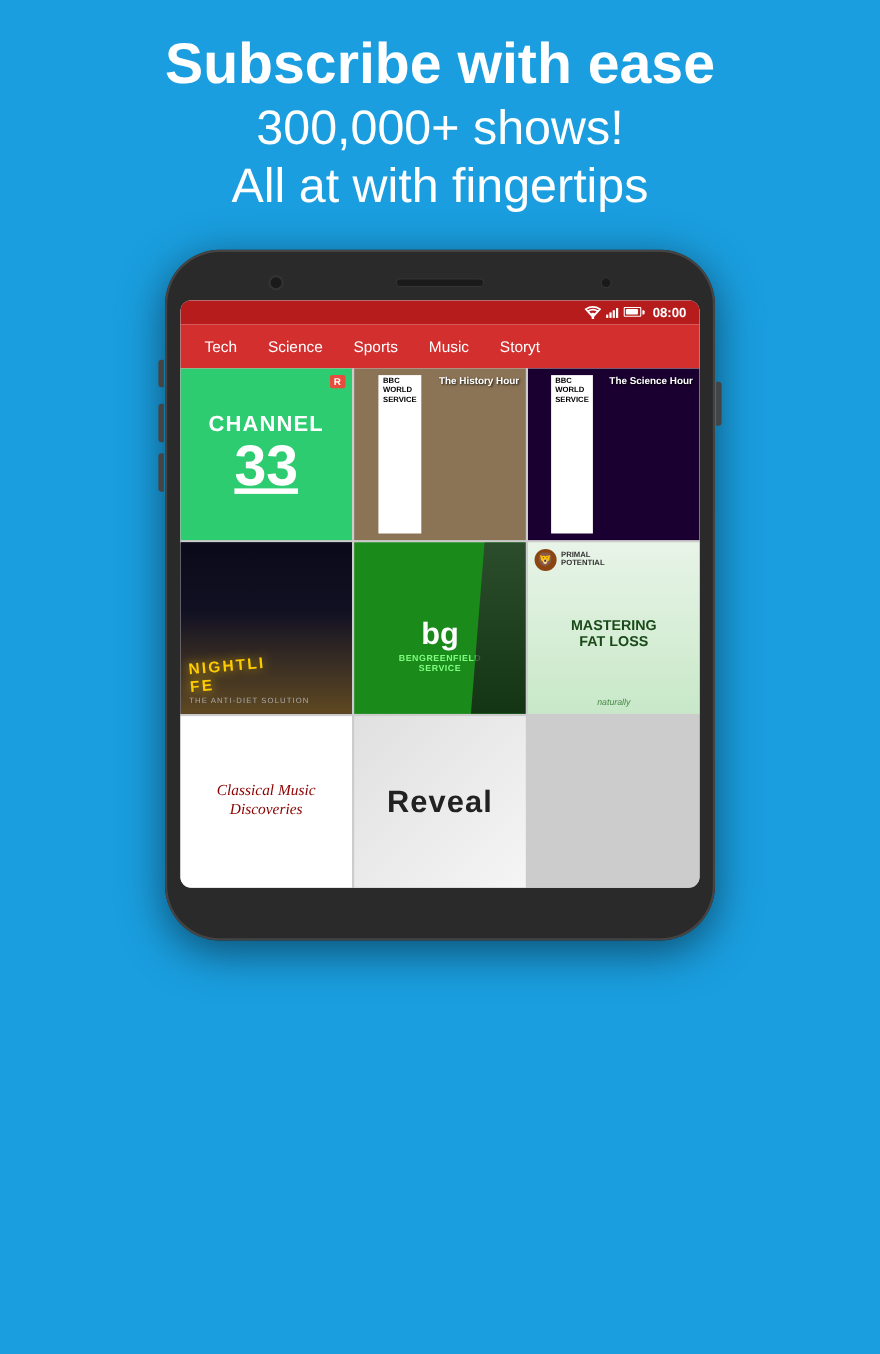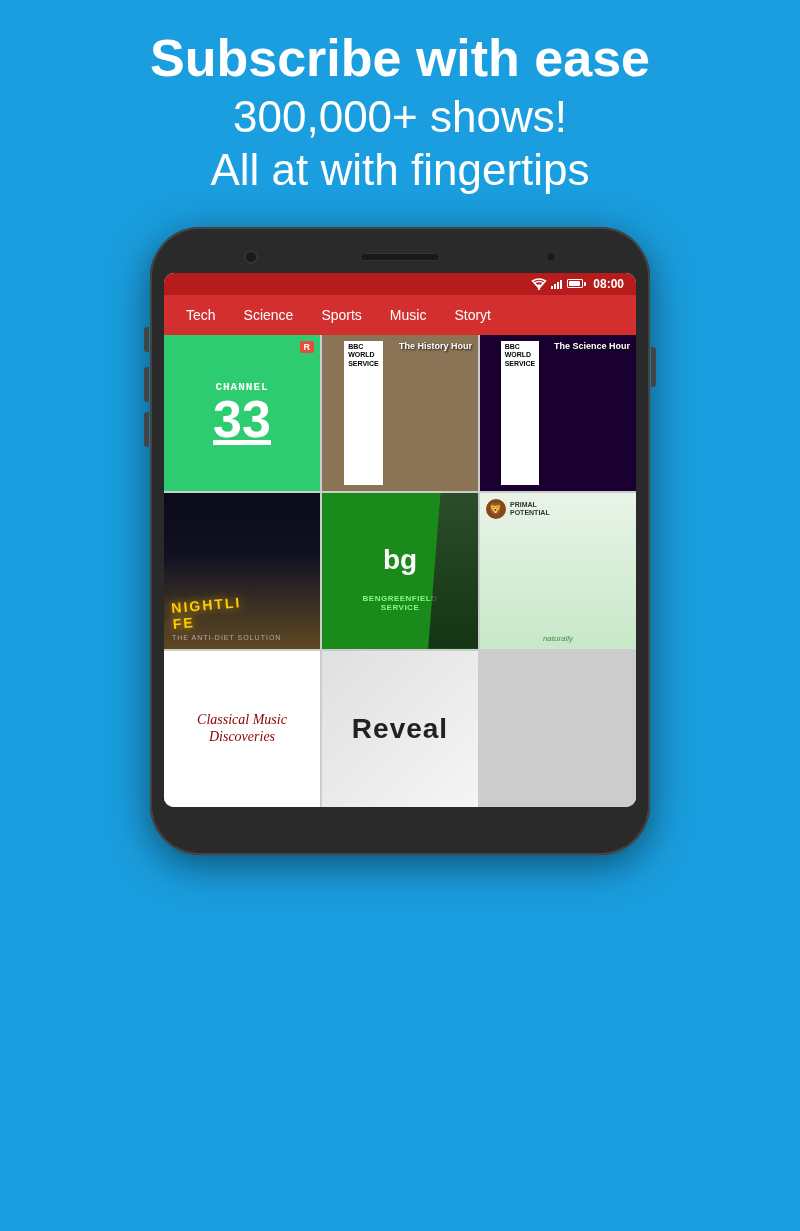--- a/index.html
+++ b/index.html
@@ -193,24 +193,23 @@
       top: 6px;
       right: 6px;
       background: #e74c3c;
       color: white;
       font-size: 9px;
       font-weight: bold;
       padding: 1px 4px;
       border-radius: 2px;
     }
     .channel33-text {
-      font-size: 11px;
+      font-size: 20px;
       font-weight: bold;
       letter-spacing: 1px;
-      font-family: Liberation Mono, monospace;
     }
     .channel33-number {
       font-size: 52px;
       font-weight: 900;
       line-height: 1;
       text-decoration: underline;
     }
 
     
     .cell-history {
@@ -309,21 +308,21 @@
       align-items: center;
       justify-content: center;
       position: relative;
     }
     .bg-logo {
       width: 60px;
       height: 60px;
       background: #1a8a1a;
       border-radius: 8px;
       display: flex;
-      align-items: center;
+      align-items: flex-end;
       justify-content: center;
     }
     .bg-letters {
       color: white;
       font-size: 28px;
       font-weight: 900;
       line-height: 1;
     }
     .bg-name {
       color: white;
@@ -594,20 +593,21 @@
             <span>SERVICE</span>
           </div>
         </div>
 
 
         <div class="grid-cell cell-fatloss">
           <div class="fatloss-logo">
             <div class="fatloss-lion">🦁</div>
             <div class="fatloss-brand">PRIMAL<br>POTENTIAL</div>
           </div>
+          <div class="fatloss-title">MASTERING<br>FAT LOSS</div>
           <div class="fatloss-sub">naturally</div>
         </div>
 
         <div class="grid-cell cell-classical">
           <div style="text-align:center;">
             <div class="classical-title">Classical Music<br>Discoveries</div>
           </div>
         </div>
 
         <div class="grid-cell cell-reveal">

